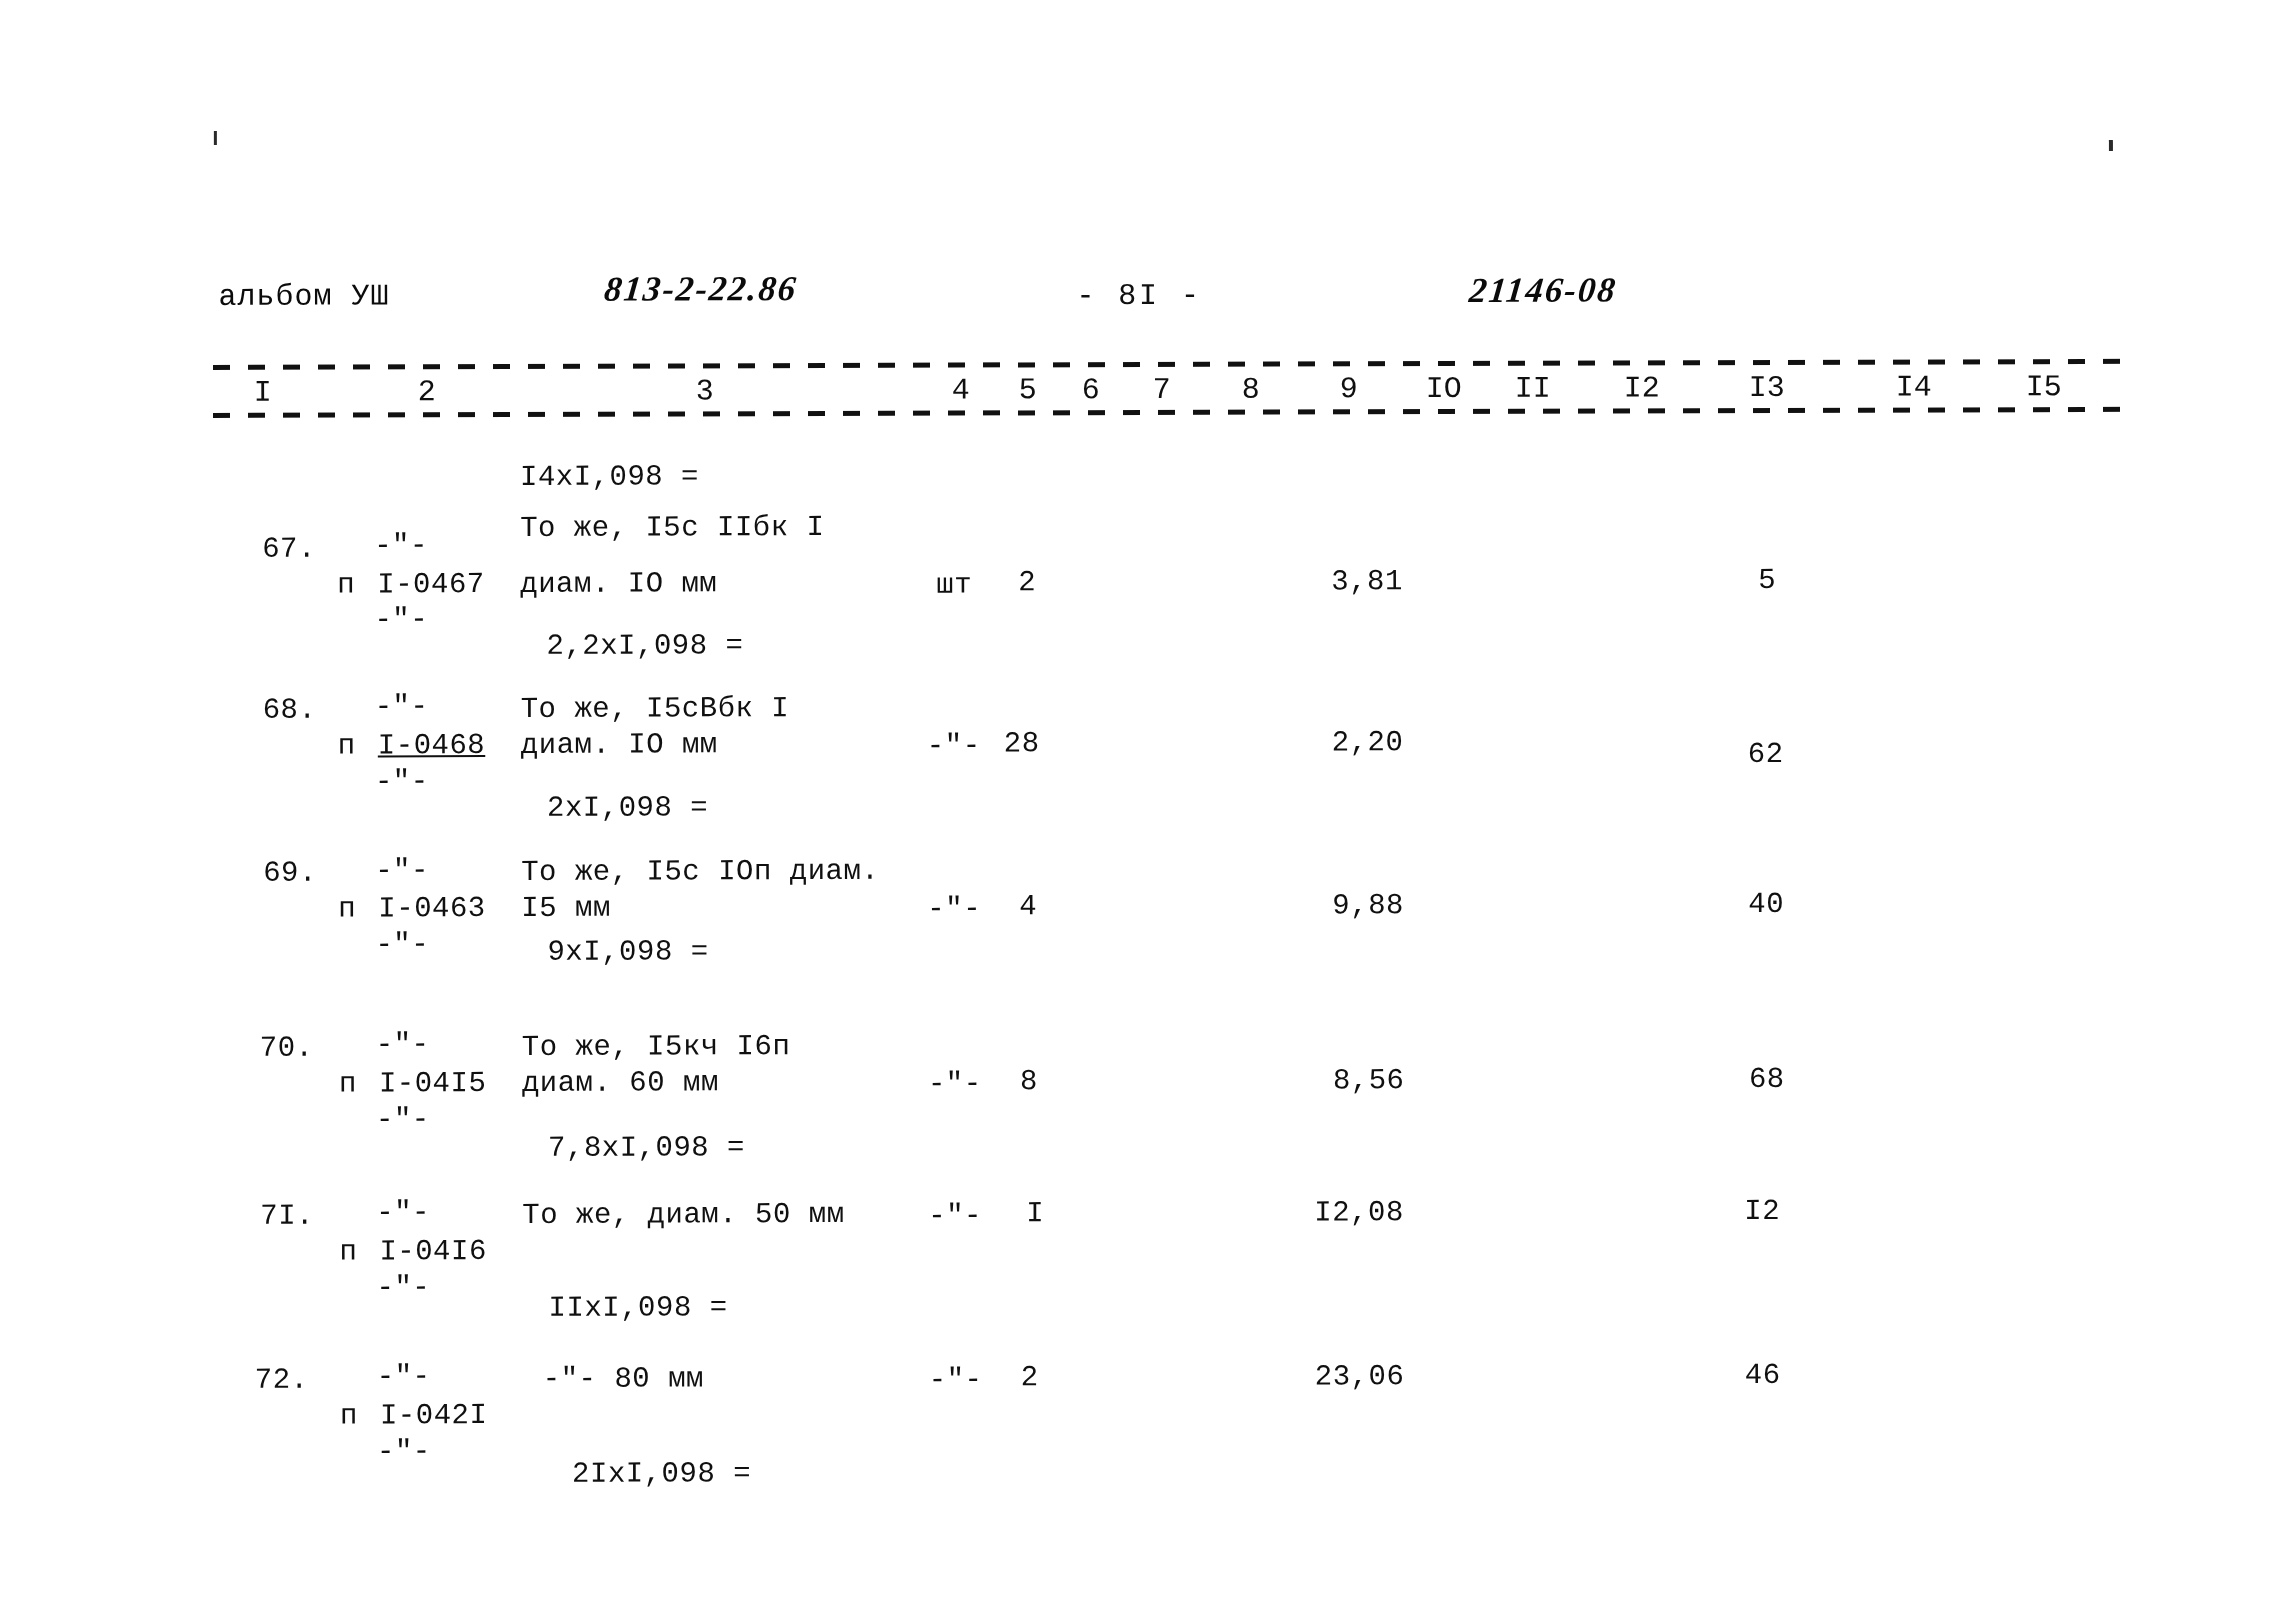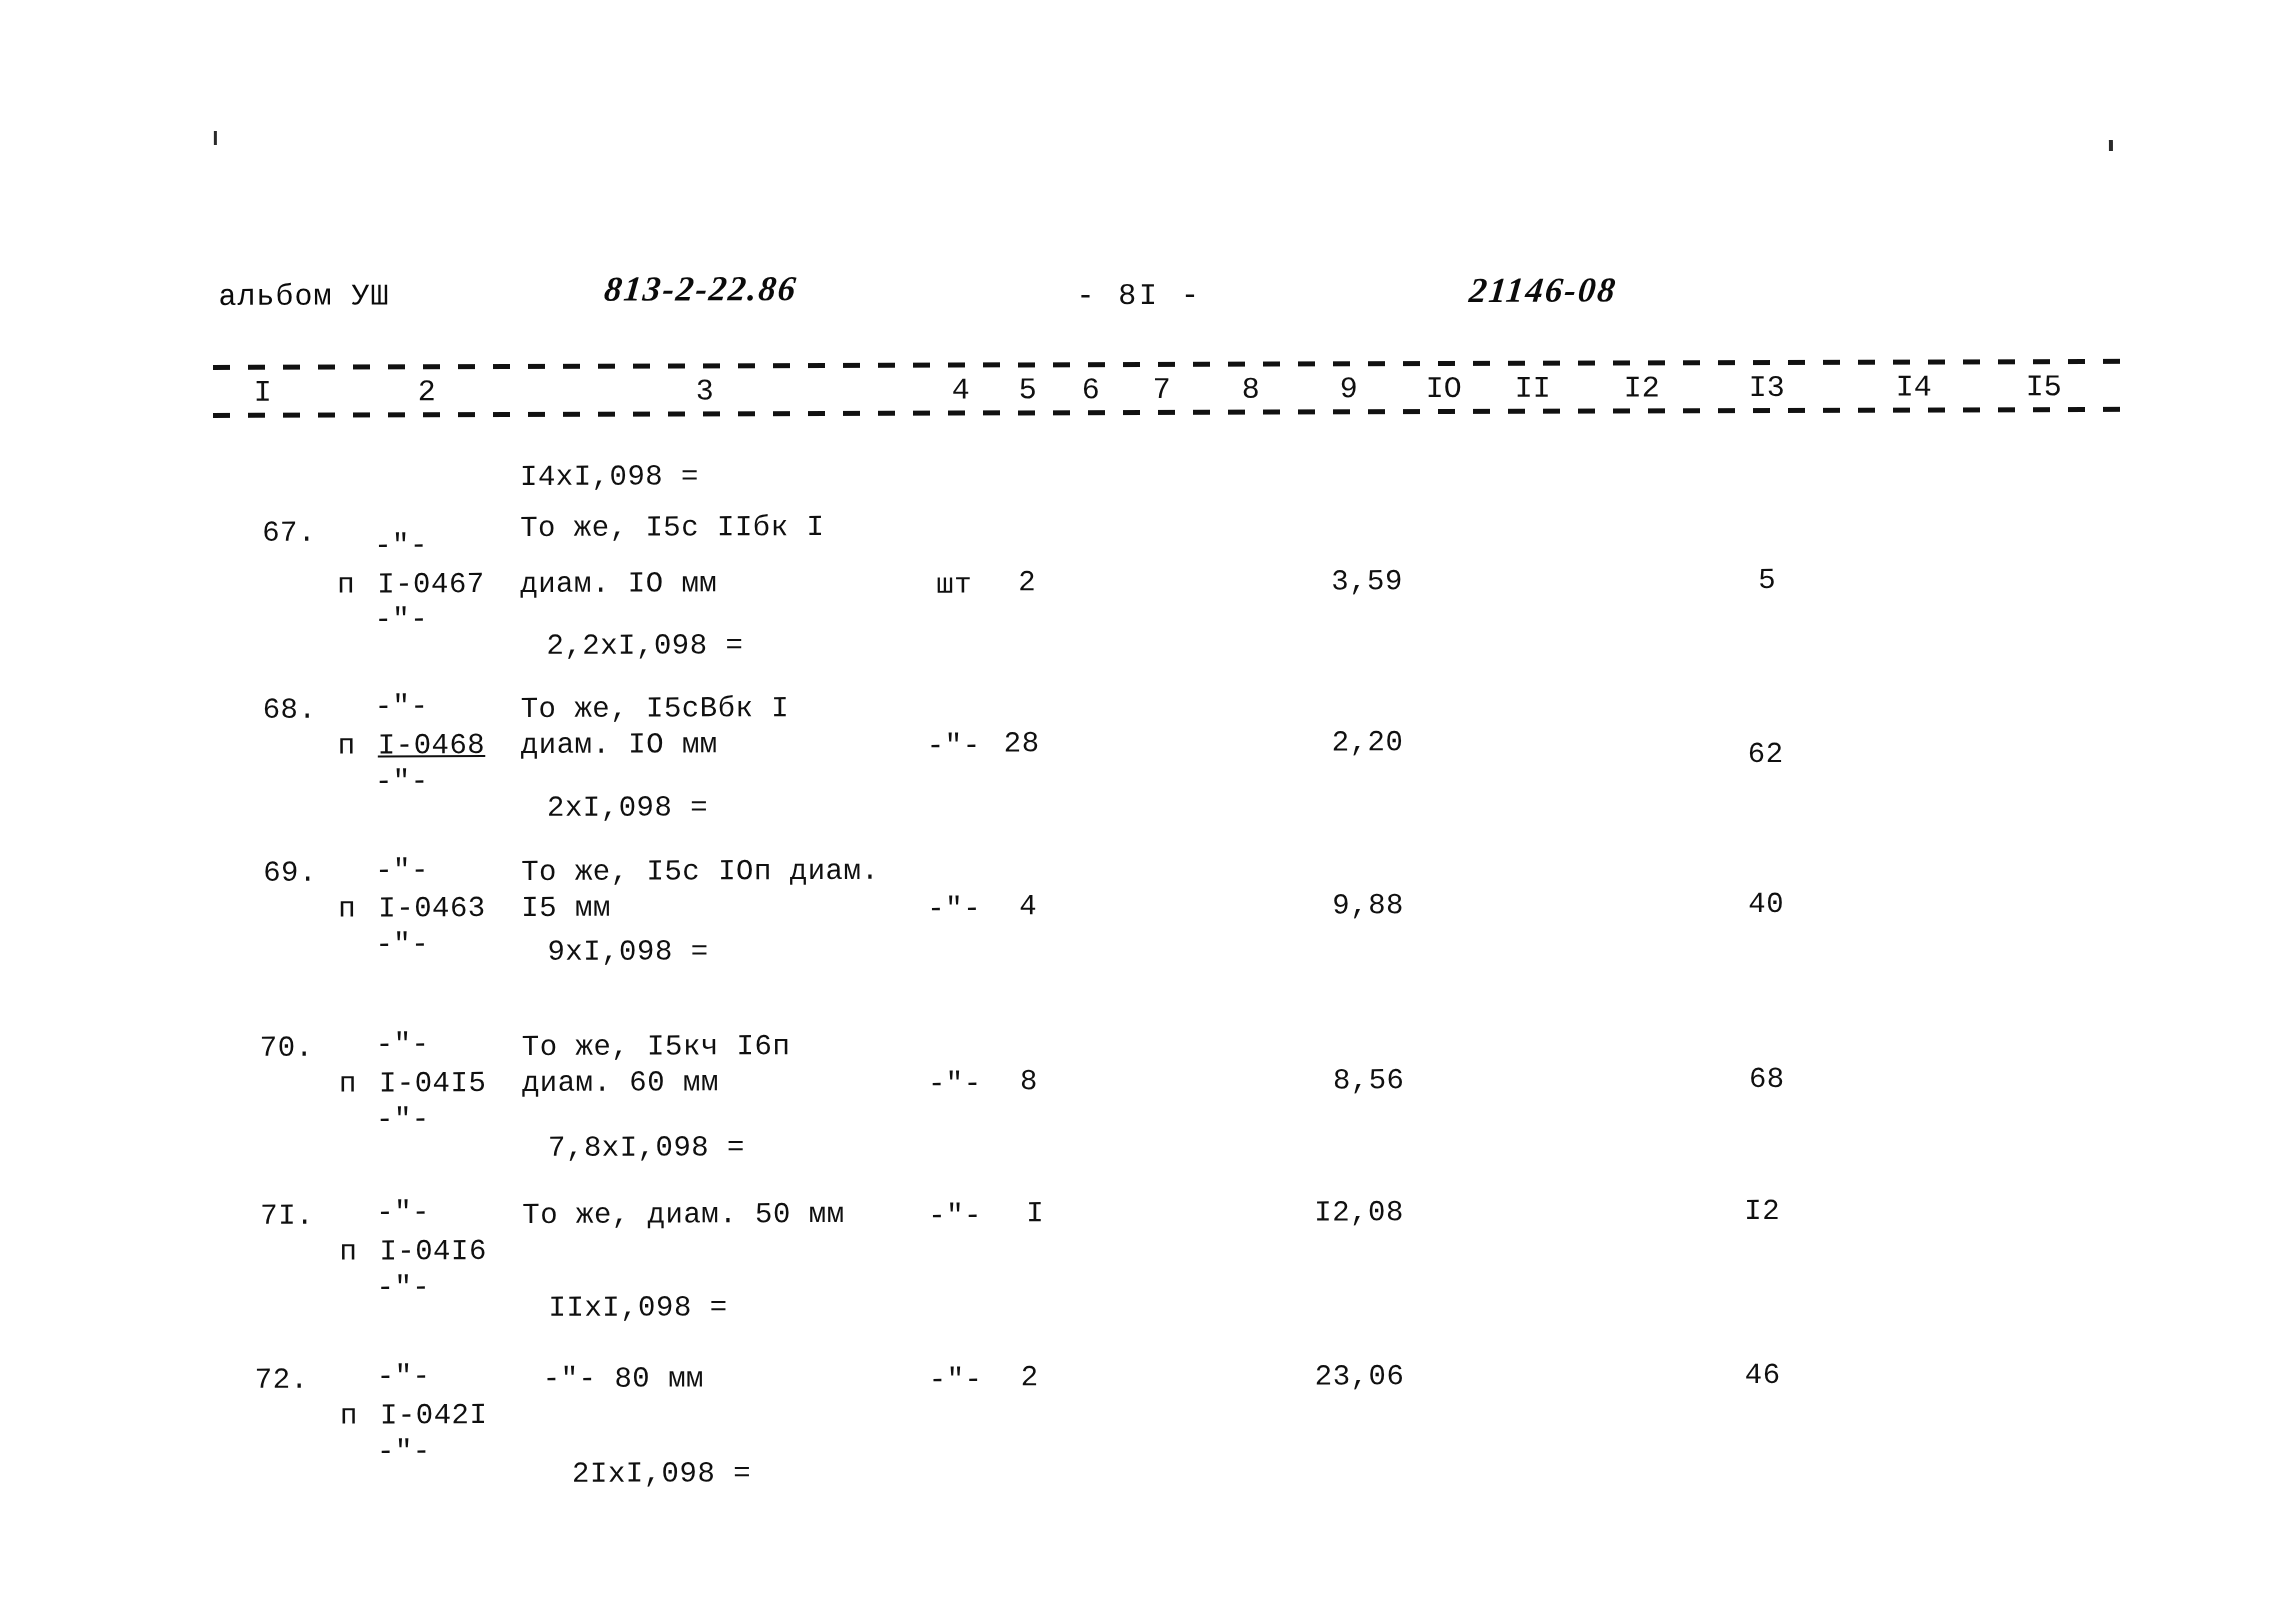--- a/index.html
+++ b/index.html
@@ -113,30 +113,30 @@
     <div class="colnum" style="left:1427px; top:375px;">IO</div>
     <div class="colnum" style="left:1516px; top:375px;">II</div>
     <div class="colnum" style="left:1625px; top:375px;">I2</div>
     <div class="colnum" style="left:1750px; top:375px;">I3</div>
     <div class="colnum" style="left:1897px; top:375px;">I4</div>
     <div class="colnum" style="left:2027px; top:375px;">I5</div>
   </div>
 
   <div class="t" style="left:521px; top:461px;">I4xI,098 =</div>
 
-  <div class="t" style="left:263px; top:516px;text-align:right;">67.</div>
+  <div class="t" style="left:263px; top:532px;text-align:right;">67.</div>
   <div class="t" style="left:338px; top:568px;">п</div>
   <div class="t" style="left:378px; top:568px;">I-0467</div>
   <div class="t" style="left:375px; top:529px;">-"-</div>
   <div class="t" style="left:375px; top:603px;">-"-</div>
   <div class="t" style="left:521px; top:512px;">То же, I5с IIбк I</div>
   <div class="t" style="left:521px; top:568px;">диам. IO мм</div>
   <div class="t" style="left:937px; top:570px;">шт</div>
   <div class="t" style="left:1019px; top:568px;">2</div>
-  <div class="t" style="left:1332px; top:568px;">3,59</div>
+  <div class="t" style="left:1332px; top:568px;">3,81</div>
   <div class="t" style="left:1759px; top:568px;">5</div>
 
   <div class="t" style="left:547px; top:630px;">2,2xI,098 =</div>
 
   <div class="t" style="left:263px; top:693px;">68.</div>
   <div class="t" style="left:338px; top:729px;">п</div>
   <div class="t" style="left:378px; top:729px;text-decoration:underline;">I-0468</div>
   <div class="t" style="left:375px; top:690px;">-"-</div>
   <div class="t" style="left:375px; top:765px;">-"-</div>
   <div class="t" style="left:521px; top:693px;">То же, I5сВбк I</div>

